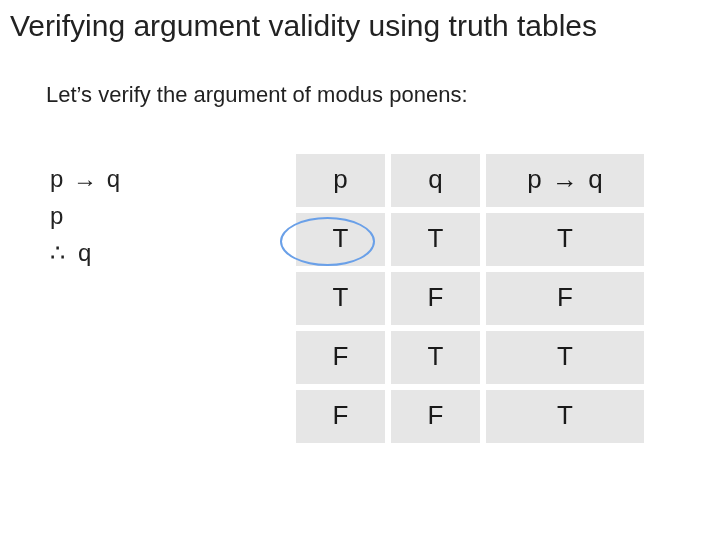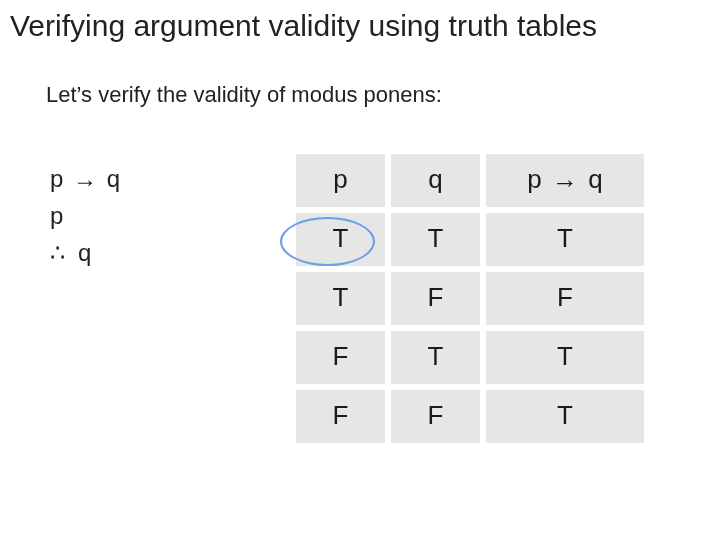--- a/index.html
+++ b/index.html
@@ -77,21 +77,21 @@
     pointer-events: none;
   }
 </style>
 </head>
 <body>
 
 <div class="slide">
 
   <div class="title">Verifying argument validity using truth tables</div>
 
-  <div class="intro">Let’s verify the validity of modus ponens:</div>
+  <div class="intro">Let’s verify the argument of modus ponens:</div>
 
   <div class="argument">
     <div class="row">
       <span>p</span>
       <span class="arrow">→</span>
       <span>q</span>
     </div>
     <div class="row">p</div>
     <div class="row">
       <span class="therefore">∴</span>

